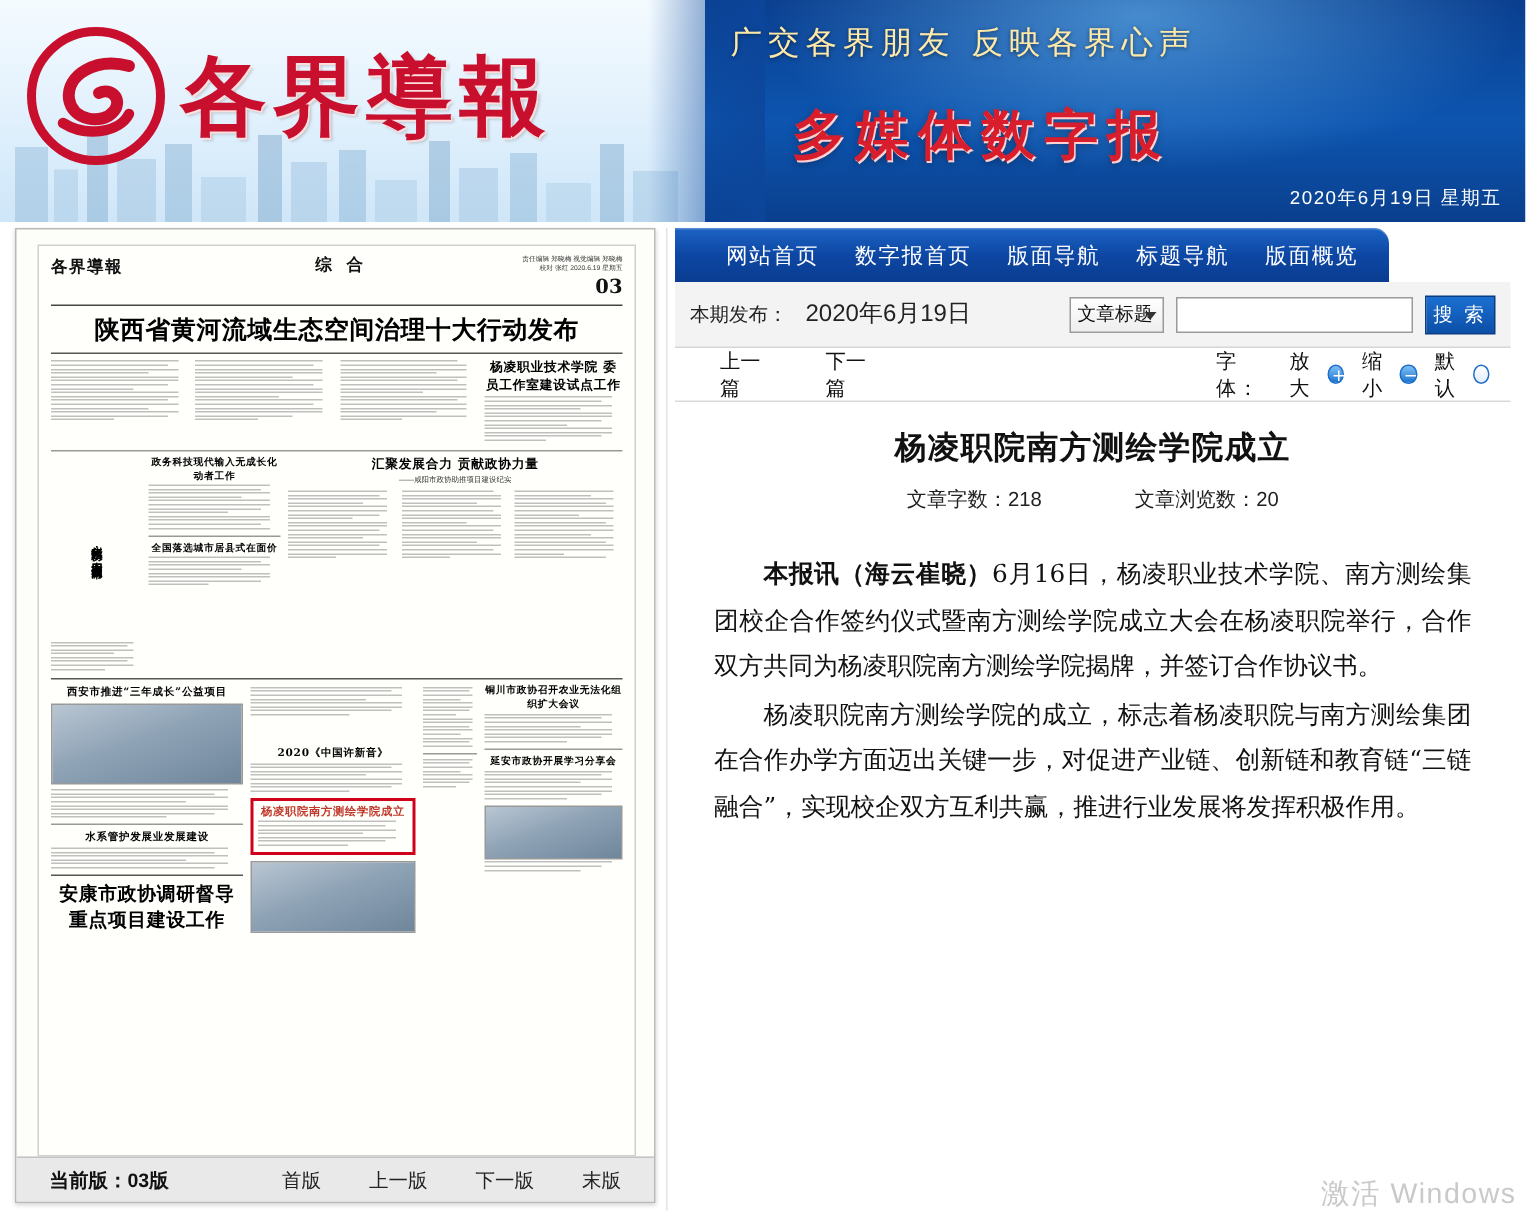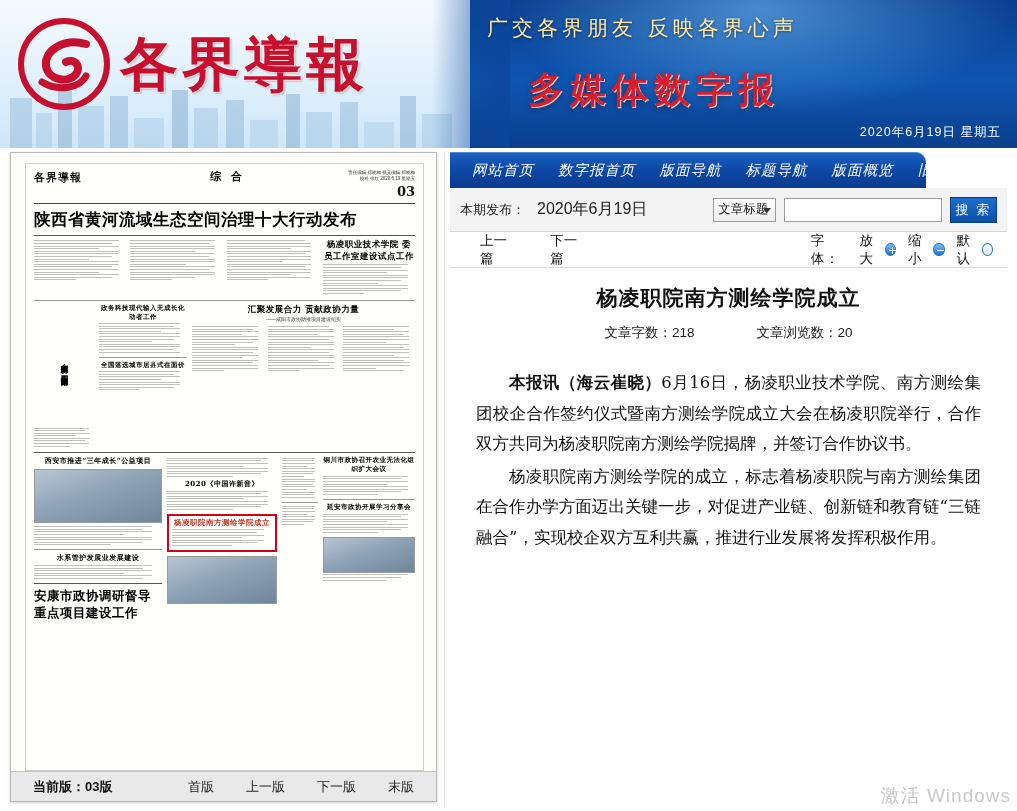--- a/index.html
+++ b/index.html
@@ -113,21 +113,21 @@
     font-size: 11px; font-weight: bold; color: #111;
     letter-spacing: 3px; margin-top: 1px;
   }
   .pp-meta {
     text-align: right; font-size: 4.5px; color: #333; line-height: 1.4;
   }
   .pp-pageno { font-size: 13px; font-weight: bold; color: #111; font-family: "DejaVu Serif", serif; }
   .pp-headline {
     font-family: "DejaVu Serif", serif;
     font-weight: bold; font-size: 16.5px; color: #000;
-    text-align: left; letter-spacing: 0.5px;
+    text-align: center; letter-spacing: 0.5px;
     margin: 5px 0 3px 0;
   }
   .pp-box-title {
     font-family: "DejaVu Serif", serif;
     font-size: 8.5px; font-weight: bold; color: #000;
     text-align: center; letter-spacing: 0.5px;
   }
   .pp-box-title.red { color: #c0392b; }
   .pp-box-sub {
     font-size: 5px; text-align: center; color: #333;
@@ -175,23 +175,22 @@
   .right {
     position: absolute; left: 450px; top: 152px;
     width: 557px; height: 655px;
   }
   .navbar {
     position: relative;
     width: 476px; height: 36px;
     background: linear-gradient(180deg, #1c63c4 0%, #0d47a4 50%, #0a3c90 100%);
     border-radius: 0 10px 0 0;
     display: flex; align-items: center;
-    padding-left: 10px;
+    padding-left: 22px;
     box-shadow: inset 0 1px 0 rgba(255,255,255,0.25);
-    font-style: italic;
   }
   .navbar a {
     color: #ffffff; font-size: 14.5px;
     text-decoration: none; padding: 0 12px;
     letter-spacing: 1px; cursor: pointer;
     white-space: nowrap;
   }
   .searchbar {
     width: 557px; height: 44px;
     background: #f3f3f3;
@@ -569,21 +568,21 @@
 
         <div style="flex:0 0 110px;">
           <span class="tl s92"></span>
             <span class="tl s85"></span>
             <span class="tl s92"></span>
             <span class="tl s70"></span>
           <span class="tl s92"></span>
             <span class="tl s92"></span>
             <span class="tl s85"></span>
             <span class="tl s60"></span>
-          <div class="pp-box-title" style="font-size:7px;margin-top:2px;">2020《中国许新音》</div>
+          <div class="pp-box-title" style="font-size:7px;margin-top:20px;">2020《中国许新音》</div>
           <span class="tl s92"></span>
             <span class="tl s85"></span>
             <span class="tl s92"></span>
             <span class="tl s70"></span>
           <span class="tl s92"></span>
             <span class="tl s92"></span>
             <span class="tl s85"></span>
             <span class="tl s60"></span>
           <div class="hl-box" style="margin-top:4px;">
             <div class="pp-box-title red" style="font-size:7.5px;">杨凌职院南方测绘学院成立</div>

